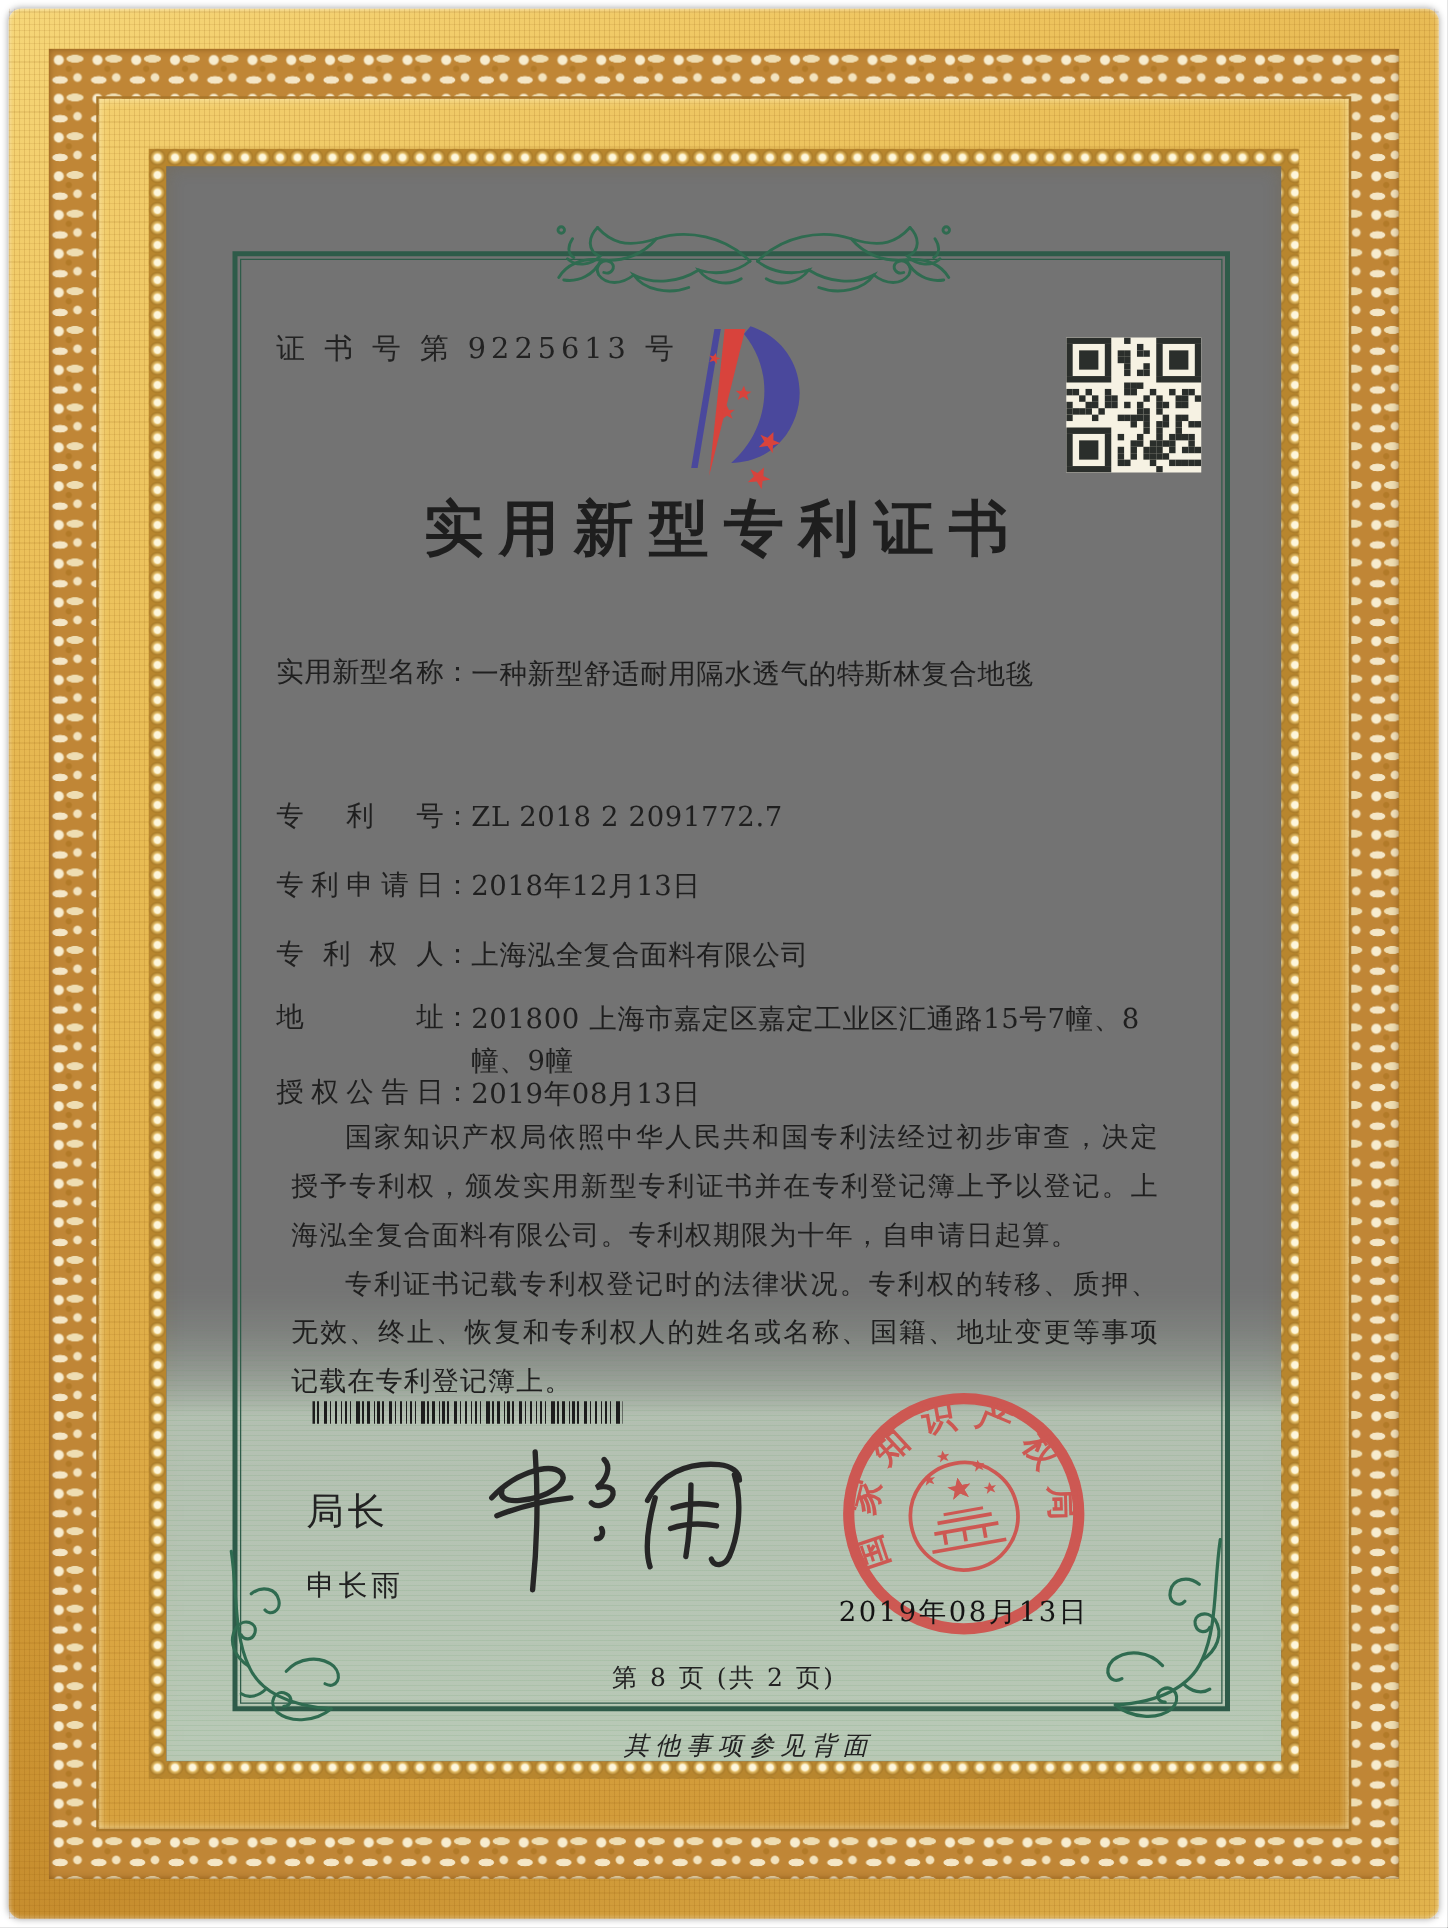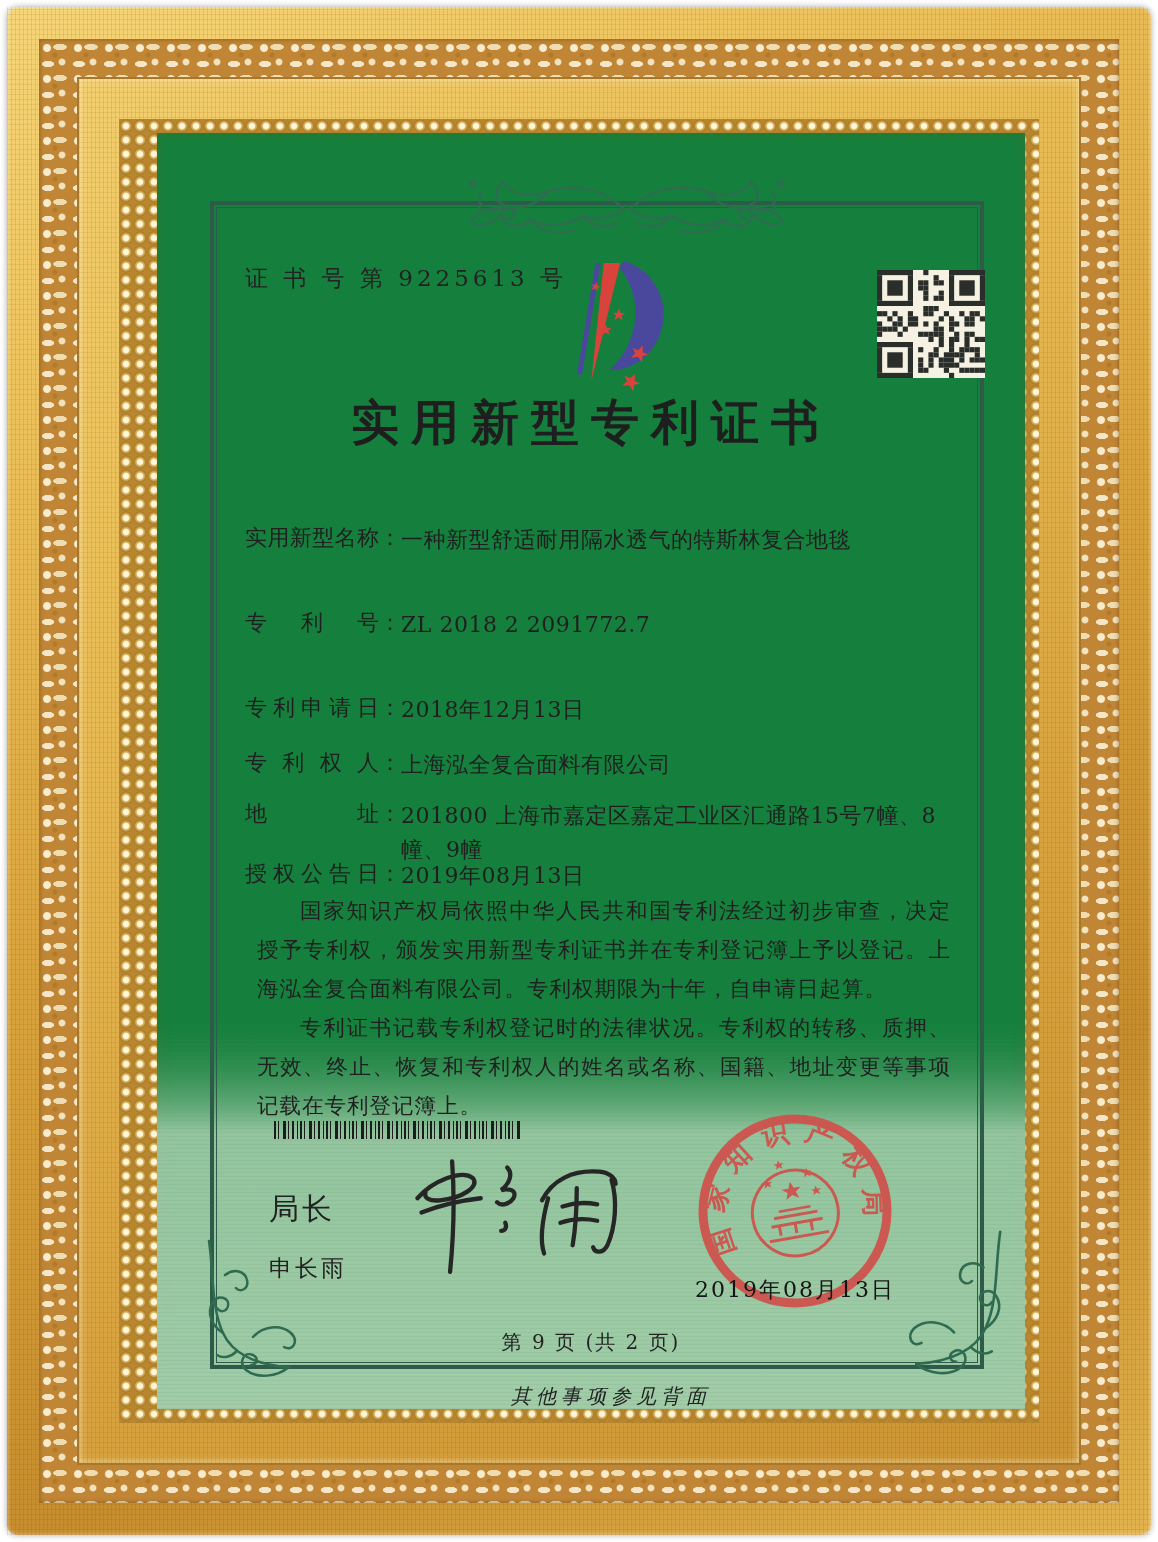--- a/index.html
+++ b/index.html
@@ -23,22 +23,22 @@
     background-size:31px 31px;
     box-shadow:inset 0 0 5px rgba(90,50,0,.55);}
   .frame-slope{position:absolute;inset:77px;
     background:linear-gradient(150deg,#f3cf6e 0%,#e9bd55 30%,#d9a440 65%,#cc9434 100%);
     border:2px solid #a9772a;box-shadow:inset 0 0 8px rgba(255,244,200,.8);}
   .frame-bead{position:absolute;inset:119px;background-color:#b8862e;
     background-image:radial-gradient(circle at 7px 7px,#fdf6dc 0 2.6px,#e3bd68 3.6px,#a97a28 6px,transparent 7px);
     background-size:14px 14px;}
 
   
-  .paper{position:absolute;inset:133px;background:#15803d;
-    box-shadow:inset 0 0 14px rgba(120,90,30,.25);margin-left:24px;}
+  .paper{position:absolute;inset:133px;background:#737373;
+    box-shadow:inset 0 0 14px rgba(120,90,30,.25);}
   .guilloche{position:absolute;left:0;right:0;top:880px;bottom:0;
     background:
       repeating-linear-gradient(0deg,rgba(120,168,122,.20) 0 1px,transparent 1px 4px),
       linear-gradient(to bottom,rgba(214,233,211,0) 0%,rgba(214,233,211,.65) 30%,rgba(208,230,205,.75) 100%);
     -webkit-mask-image:linear-gradient(to bottom,transparent 0,black 120px);
             mask-image:linear-gradient(to bottom,transparent 0,black 120px);}
   .green-border{position:absolute;left:53px;top:68px;right:41px;bottom:40px;
     border:4px solid #2e5b49;}
   .green-border::before{content:'';position:absolute;inset:2px;border:1px solid #2e5b49;}
 
@@ -53,21 +53,21 @@
   .logo{position:absolute;left:388px;top:126px;width:134px;height:134px;}
   .qr{position:absolute;left:720px;top:137px;width:108px;height:108px;background:#f6f2e3;}
   .title{position:absolute;left:0;top:258px;width:100%;text-align:center;
     font-size:48px;font-weight:bold;letter-spacing:12px;color:#1e1e1e;margin:0;}
 
   
   .row{position:absolute;left:88px;right:46px;font-size:22px;color:#1f1f1f;}
   .row .lab{display:inline-block;width:134px;text-align:justify;text-align-last:justify;vertical-align:top;}
   .row .col{vertical-align:top;}
   .row .val{display:inline-block;vertical-align:top;letter-spacing:.5px;max-width:568px;line-height:34px;}
-  .r0{top:390px;} .r1{top:450px;} .r2{top:475px;} .r3{top:560px;} .r4{top:615px;} .r5{top:666px;} .r6{top:726px;}
+  .r0{top:390px;} .r1{top:450px;} .r2{top:505px;} .r3{top:560px;} .r4{top:615px;} .r5{top:666px;} .r6{top:726px;}
   .grant-no{position:absolute;left:374px;top:0;}
   .grant-no .lab{width:120px;}
 
   
   .paras{position:absolute;left:100px;top:758px;width:694px;font-size:21.5px;line-height:39px;
     color:#1f1f1f;letter-spacing:1px;text-align:justify;}
   .paras p{margin:0;text-indent:2em;}
 
   
   .barcode{position:absolute;left:117px;top:988px;width:248px;height:18px;
@@ -352,16 +352,16 @@
             <use href="#st2" xlink:href="#st2" transform="translate(21,-10) scale(0.55) translate(88,90)" stroke="none"></use>
             <path d="M78,104 h44 M74,112 h52 M70,126 h60" stroke-width="3" fill="none"></path>
             <path d="M82,112 v10 M98,112 v10 M114,112 v10" stroke-width="3" fill="none"></path>
             <path d="M84,98 h32" stroke-width="2.5" fill="none"></path>
           </g>
         </g>
       </svg>
     </div>
     <div class="seal-date">2019年08月13日</div>
 
-    <div class="page-info">第 9 页 (共 2 页)</div>
+    <div class="page-info">第 8 页 (共 2 页)</div>
     <div class="back-note">其他事项参见背面</div>
   </div>
 </div>
 
 </body></html>

